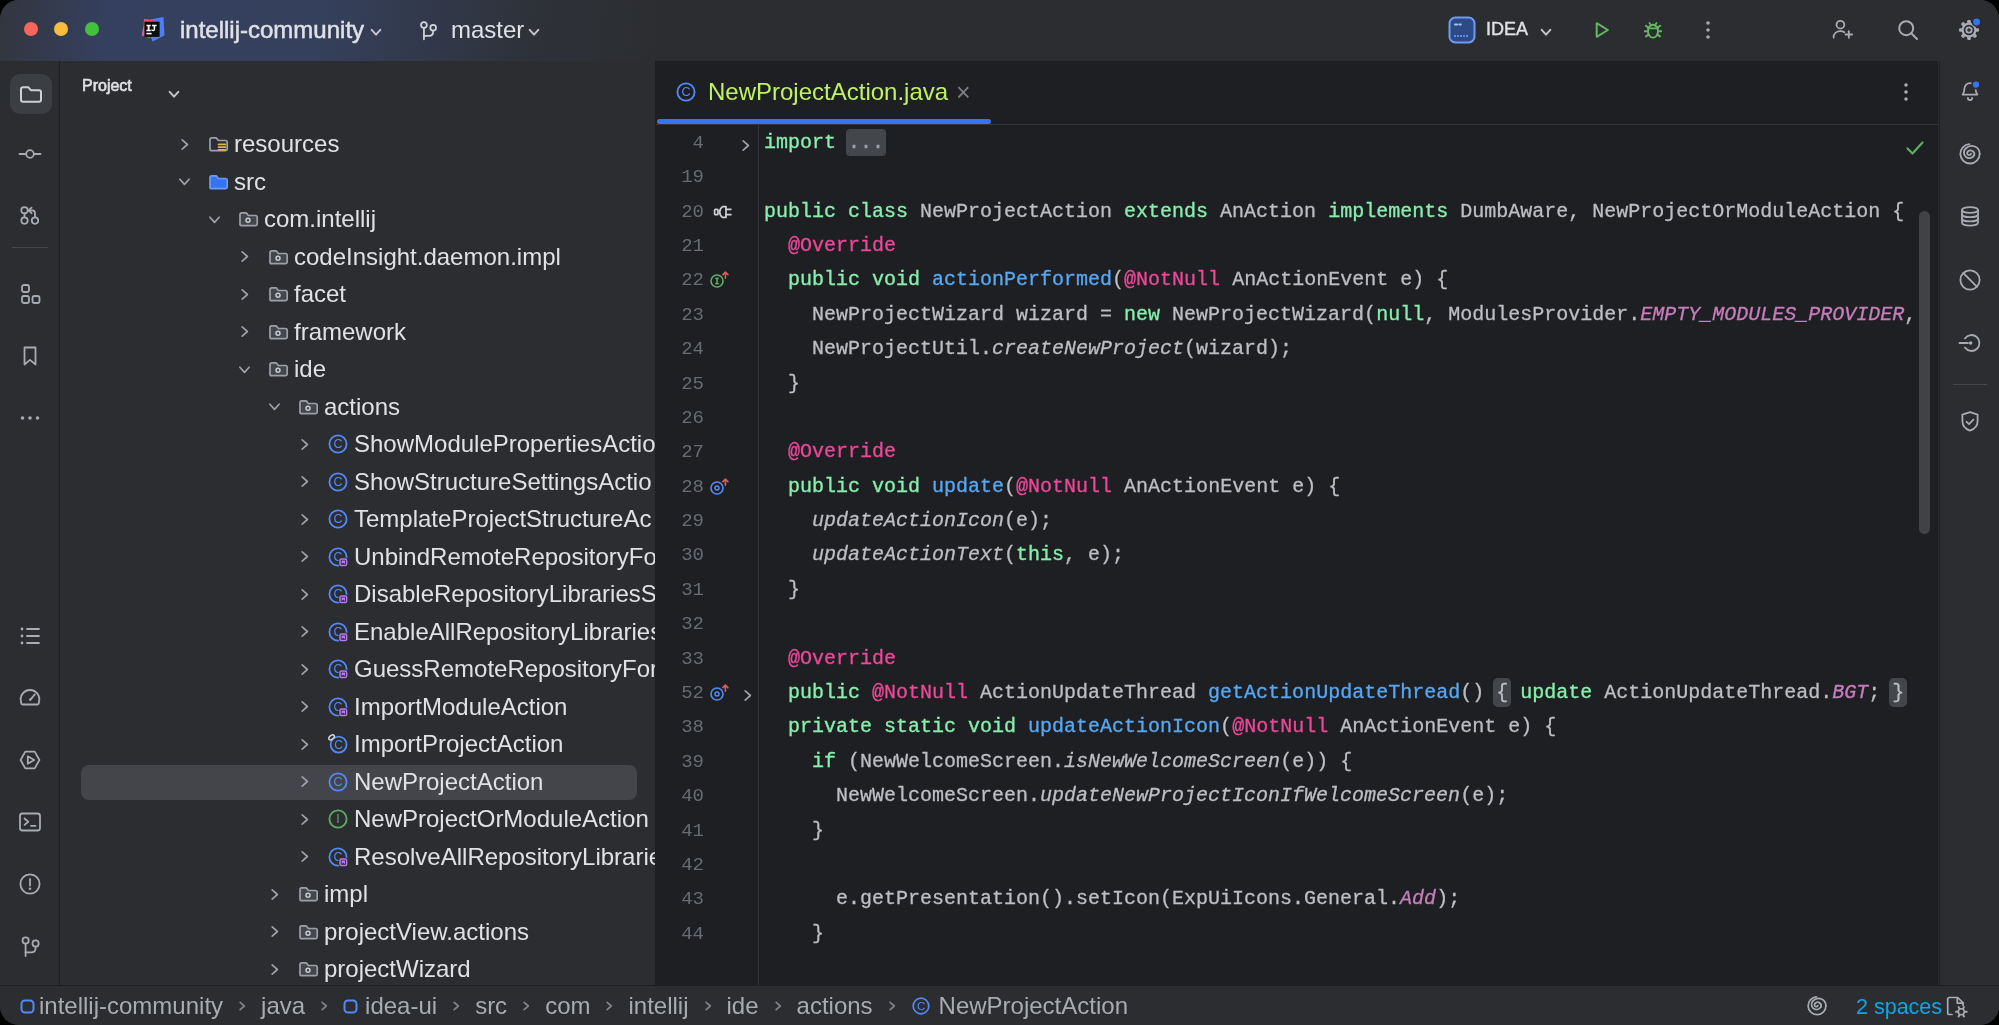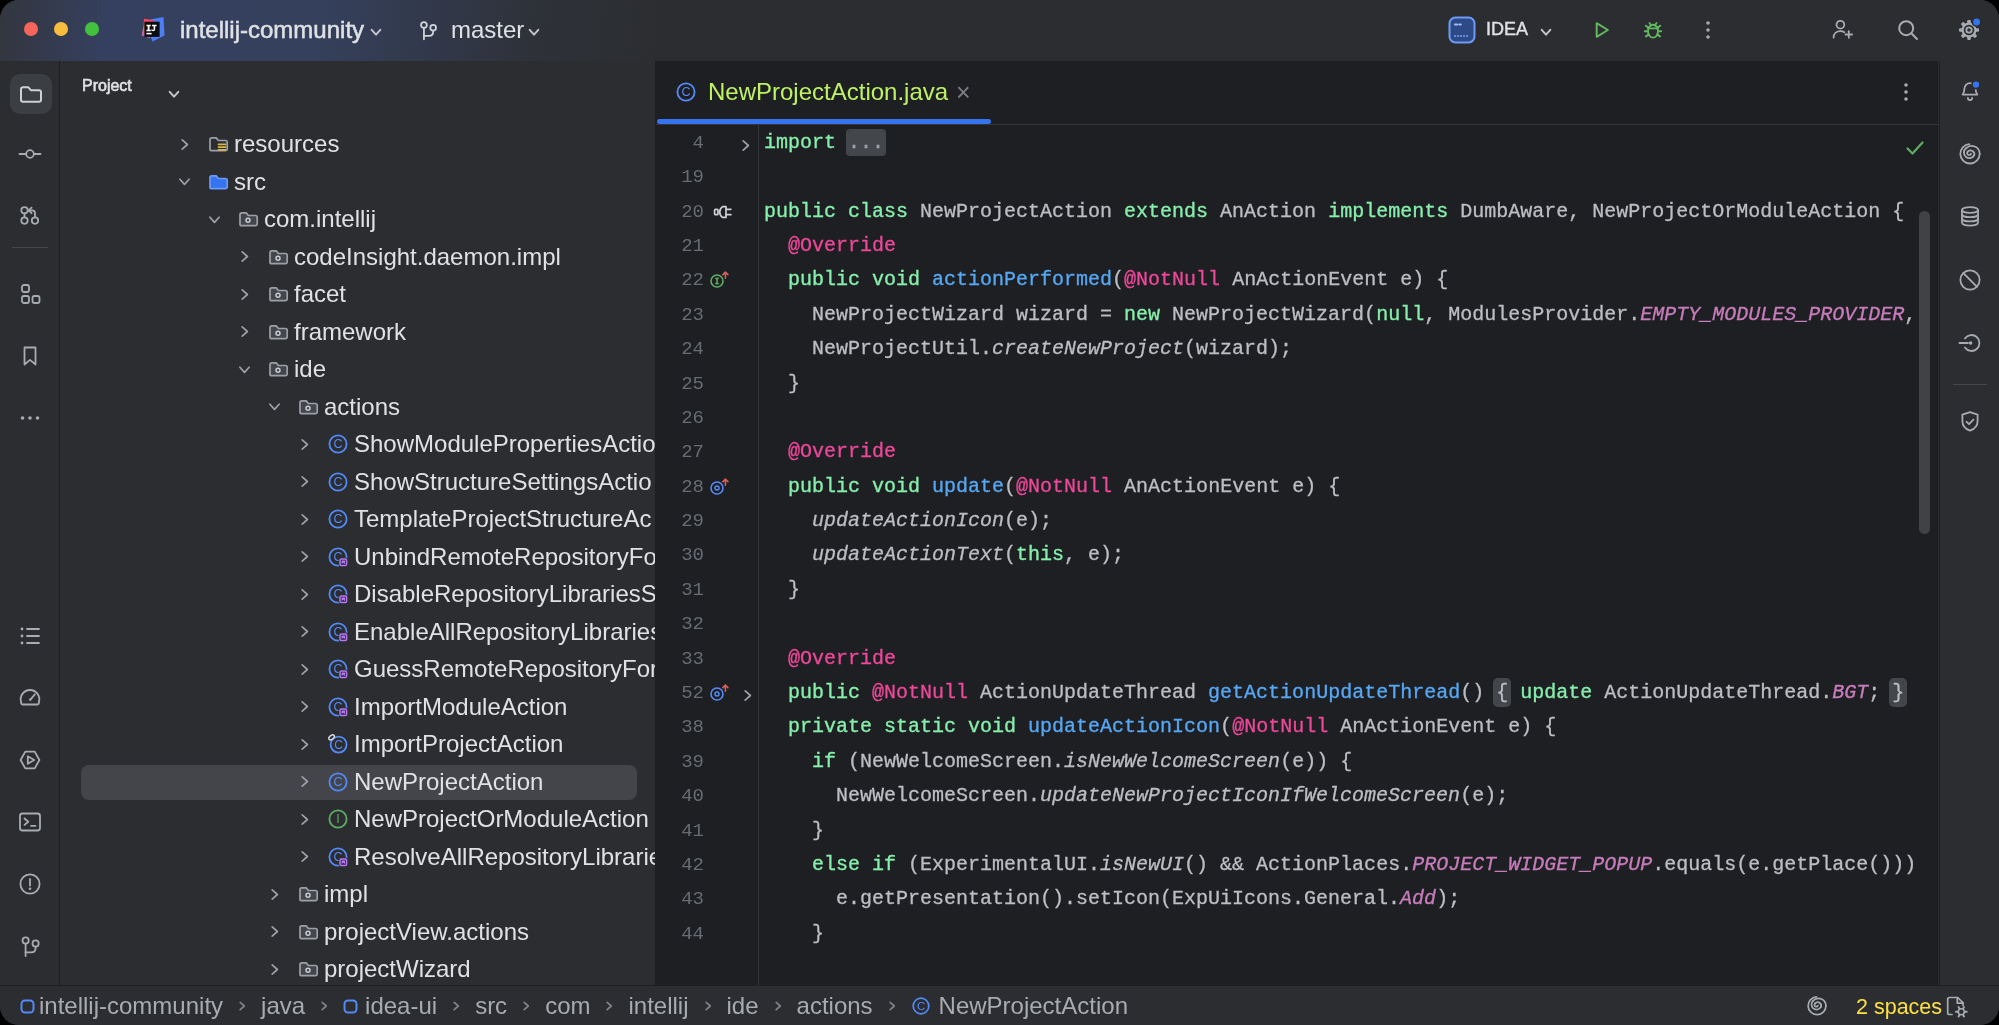--- a/index.html
+++ b/index.html
@@ -675,21 +675,20 @@
         <div class="ln">
           <span class="num code">40</span>
           <span class="ct code">      NewWelcomeScreen.<span class="it">updateNewProjectIconIfWelcomeScreen</span>(e);</span>
         </div>
         <div class="ln">
           <span class="num code">41</span>
           <span class="ct code">    }</span>
         </div>
         <div class="ln">
           <span class="num code">42</span>
-          <span class="ct code">    <span class="k">else if</span> (ExperimentalUI.<span class="it">isNewUI</span>() &amp;&amp; ActionPlaces.<span class="cst">PROJECT_WIDGET_POPUP</span>.equals(e.getPlace()))</span>
         </div>
         <div class="ln">
           <span class="num code">43</span>
           <span class="ct code">      e.getPresentation().setIcon(ExpUiIcons.General.<span class="cst">Add</span>);</span>
         </div>
         <div class="ln">
           <span class="num code">44</span>
           <span class="ct code">    }</span>
         </div>
       </div>
@@ -808,21 +807,21 @@
         </span>
         <span class="bc">NewProjectAction</span>
       </div>
       <div class="abs" style="left:1805px;top:8px"><svg width="24" height="24" viewBox="0 0 24 24" fill="none">
           <path d="M11.4 2.9 A8.9 8.9 0 1 0 20.9 11.9" stroke="#a8abb2" stroke-width="1.7" stroke-linecap="round" stroke-linejoin="round" fill="none"></path>
           <path d="M20.9 11.9 A 7.3 7.3 0 0 0 8.3 6.7" stroke="#a8abb2" stroke-width="1.7" stroke-linecap="round" stroke-linejoin="round" fill="none"></path>
           <path d="M8.3 6.7 A 5 5 0 1 0 15.8 13.1" stroke="#a8abb2" stroke-width="1.7" stroke-linecap="round" stroke-linejoin="round" fill="none"></path>
           <path d="M15.8 13.1 A 3.4 3.4 0 0 0 10.1 9.5" stroke="#a8abb2" stroke-width="1.7" stroke-linecap="round" stroke-linejoin="round" fill="none"></path>
           <path d="M10.1 9.5 A 1.8 1.8 0 1 0 12.9 11.6" stroke="#a8abb2" stroke-width="1.7" stroke-linecap="round" stroke-linejoin="round" fill="none"></path>
         </svg></div>
-      <div class="abs" style="left:1856px;top:9px;color:#fde047;font-size:21.5px">2 spaces</div>
+      <div class="abs" style="left:1856px;top:9px;color:#0ea5e9;font-size:21.5px">2 spaces</div>
       <div class="abs" style="left:1944px;top:7px"><svg width="26" height="26" viewBox="0 0 26 26" fill="none">
           <path d="M8 21.5 h-2.5 a1.8 1.8 0 0 1 -1.8-1.8 V6.3 a1.8 1.8 0 0 1 1.8-1.8 h8.2 l5.4 5.4 v2.6" stroke="#a8abb2" stroke-width="1.7" stroke-linecap="round" stroke-linejoin="round" fill="none"></path>
           <path d="M13.3 4.8 v5.4 h5.6" stroke="#a8abb2" stroke-width="1.7" stroke-linecap="round" stroke-linejoin="round" fill="none"></path>
           <circle cx="17.3" cy="18.8" r="3" stroke="#a8abb2" stroke-width="1.6" stroke-linecap="round" stroke-linejoin="round" fill="none"></circle>
           <line x1="22.70" y1="18.80" x2="21.10" y2="18.80" stroke="#a8abb2" stroke-width="1.9" stroke-linecap="round" stroke-linejoin="round" fill="none"></line>
           <line x1="20.00" y1="23.48" x2="19.20" y2="22.09" stroke="#a8abb2" stroke-width="1.9" stroke-linecap="round" stroke-linejoin="round" fill="none"></line>
           <line x1="14.60" y1="23.48" x2="15.40" y2="22.09" stroke="#a8abb2" stroke-width="1.9" stroke-linecap="round" stroke-linejoin="round" fill="none"></line>
           <line x1="11.90" y1="18.80" x2="13.50" y2="18.80" stroke="#a8abb2" stroke-width="1.9" stroke-linecap="round" stroke-linejoin="round" fill="none"></line>
           <line x1="14.60" y1="14.12" x2="15.40" y2="15.51" stroke="#a8abb2" stroke-width="1.9" stroke-linecap="round" stroke-linejoin="round" fill="none"></line>
           <line x1="20.00" y1="14.12" x2="19.20" y2="15.51" stroke="#a8abb2" stroke-width="1.9" stroke-linecap="round" stroke-linejoin="round" fill="none"></line>

